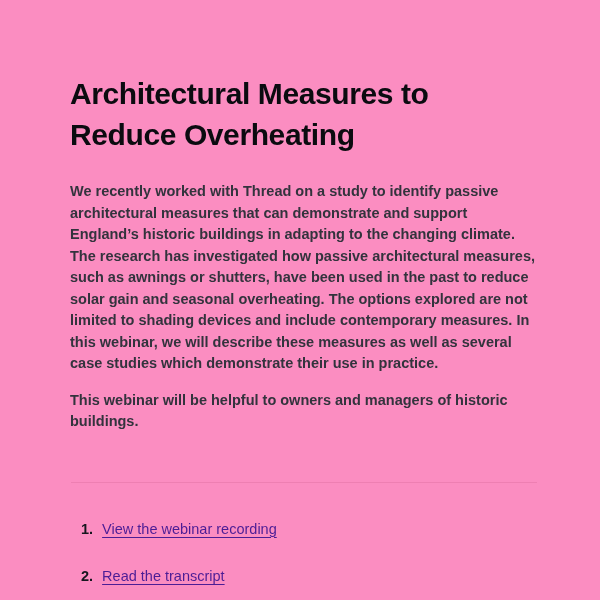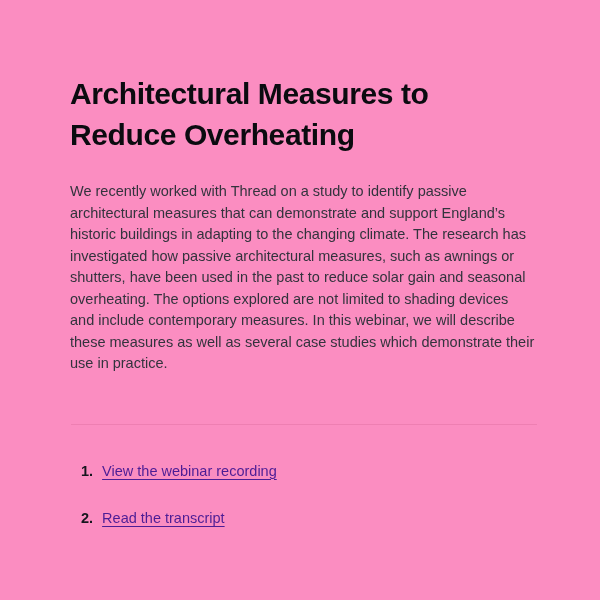--- a/index.html
+++ b/index.html
@@ -22,20 +22,21 @@
     line-height: 41px;
     font-weight: 700;
     letter-spacing: -0.4px;
     color: #0B0B10;
     margin-bottom: 26px;
   }
   .body-text {
     font-size: 14.5px;
     line-height: 21.5px;
     color: #33333D;
+    font-weight: bold;
   }
   .body-text + .body-text {
     margin-top: 15px;
   }
   hr.divider {
     border: none;
     border-top: 1px solid #EE7FB2;
     margin-top: 49px;
     margin-left: 1px;
     margin-right: -1px;
@@ -69,20 +70,21 @@
 </style>
 </head>
 <body>
 
 <div class="page">
 
   <h1 class="page-title">Architectural Measures to Reduce Overheating</h1>
 
   <p class="body-text">We recently worked with Thread on a study to identify passive architectural measures that can demonstrate and support England’s historic buildings in adapting to the changing climate. The research has investigated how passive architectural measures, such as awnings or shutters, have been used in the past to reduce solar gain and seasonal overheating. The options explored are not limited to shading devices and include contemporary measures. In this webinar, we will describe these measures as well as several case studies which demonstrate their use in practice.</p>
 
+  <p class="body-text">This webinar will be helpful to owners and managers of historic buildings.</p>
 
   <hr class="divider">
 
   <ol class="link-list">
     <li>
       <span class="list-number">1.</span>
       <a class="list-link">View the webinar recording</a>
     </li>
     <li>
       <span class="list-number">2.</span>

